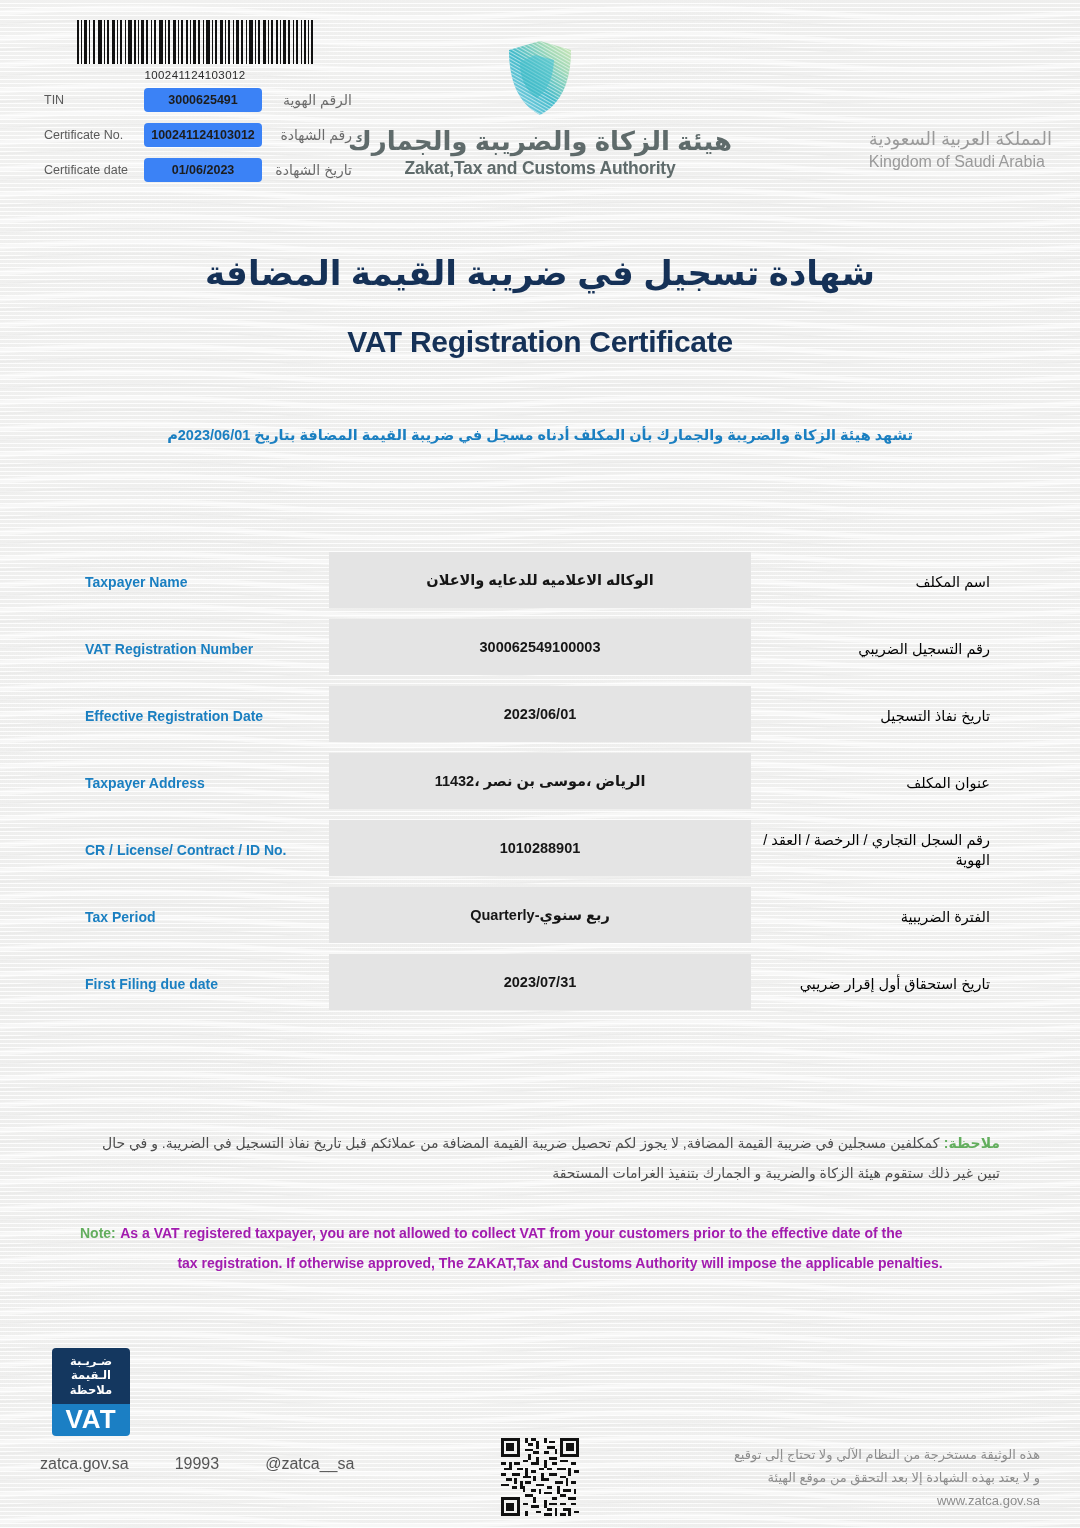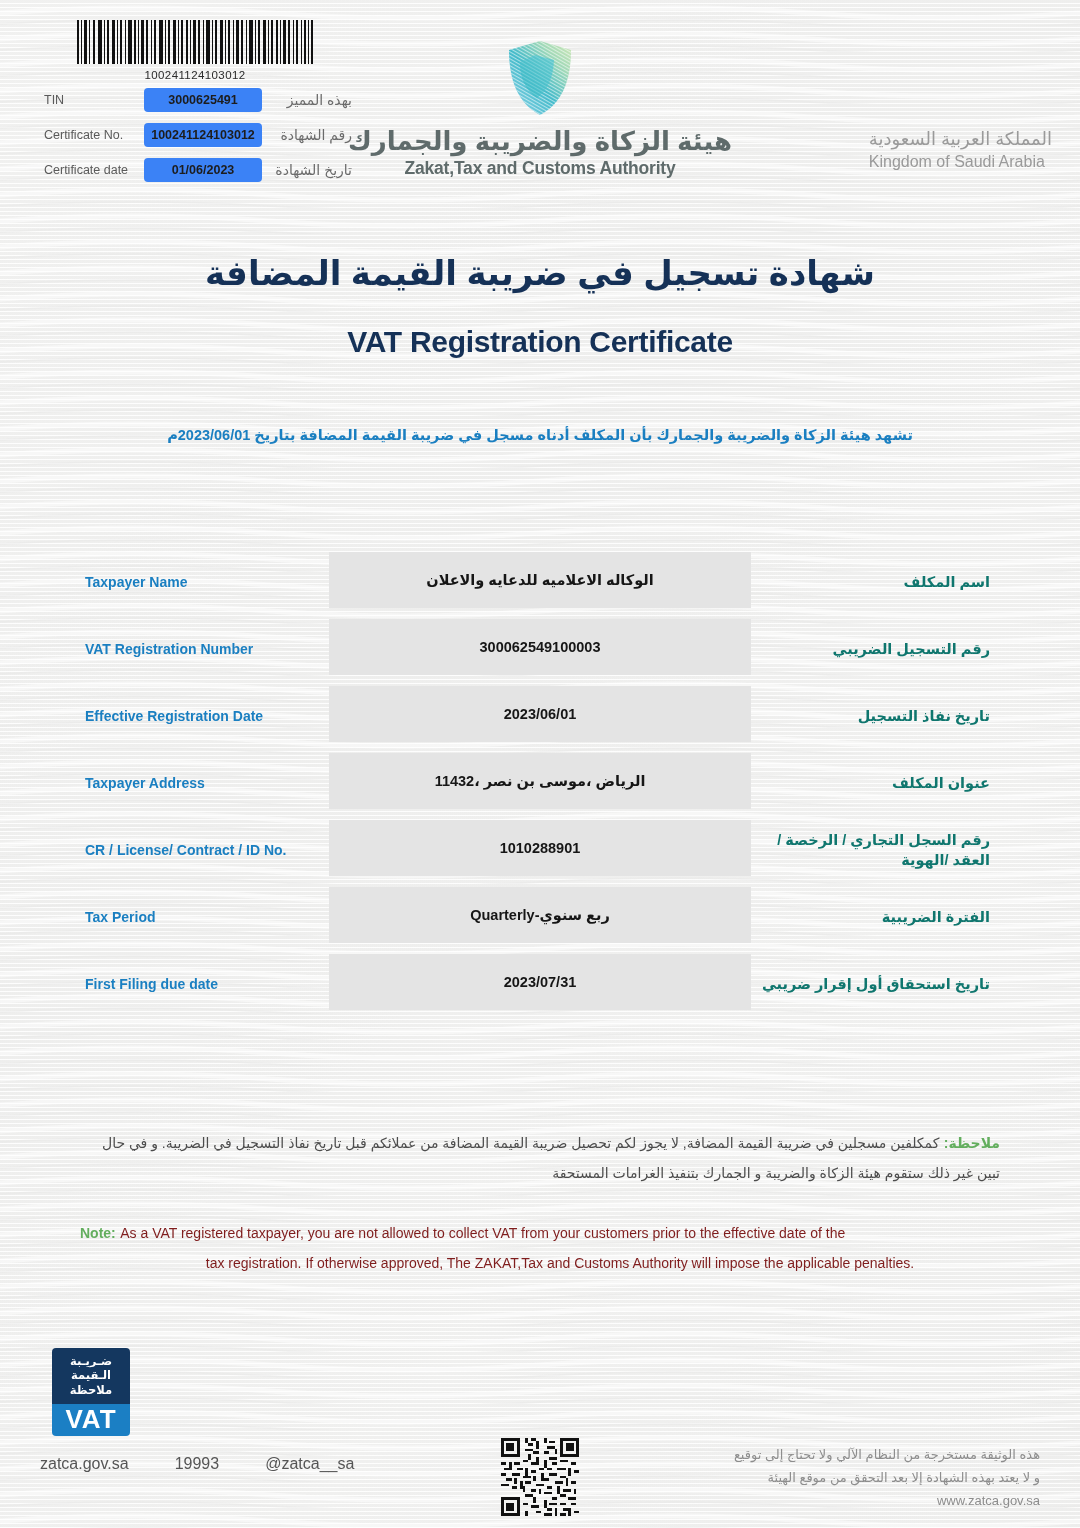--- a/index.html
+++ b/index.html
@@ -83,31 +83,31 @@
   }
   .valbox{
     position:absolute;left:329px;width:422px;top:4px;height:56px;
     background:#e4e4e4;display:flex;align-items:center;justify-content:center;
     text-align:center;
   }
   .valbox span{font-size:14.5px;font-weight:700;color:#161616;}
   .valbox span.ar{direction:rtl;font-size:14.5px;}
   .lbl-ar{
     position:absolute;right:90px;top:50%;transform:translateY(-50%);
-    font-size:14.5px;font-weight:700;color:#0f766e;direction:rtl;
+    font-size:14.5px;font-weight:400;color:#000000;direction:rtl;
     text-align:right;width:230px;line-height:1.4;margin-left:24px;
   }
 
   
   .note-ar{position:absolute;left:80px;right:80px;top:1128px;direction:rtl;text-align:right;}
   .note-ar .tag{color:#63ae5e;font-weight:700;font-size:14px;}
   .note-ar .body{color:#4c4c4c;font-size:14px;line-height:2.15;}
   .note-en{position:absolute;left:80px;right:80px;top:1218px;}
   .note-en .tag{color:#63ae5e;font-weight:700;font-size:14px;}
-  .note-en .body{color:#7f1d1d;font-size:14px;font-weight:400;line-height:2.15;}
+  .note-en .body{color:#a21caf;font-size:14px;font-weight:700;line-height:2.15;}
   .note-en .ln2{display:block;text-align:center;padding-left:40px;}
 
   
   .vat-logo{position:absolute;left:52px;top:1348px;width:78px;}
   .vat-top{
     background:#14375f;color:#fff;padding:6px 6px 7px;border-radius:4px 4px 0 0;
     text-align:center;direction:rtl;line-height:1.25;font-size:11.5px;font-weight:700;
   }
   .vat-bot{
     background:#1b7fc4;border-radius:0 0 4px 4px;text-align:center;
@@ -204,21 +204,21 @@
           <rect x="236" y="0" width="2" height="44"></rect>
       </g>
     </svg>
     <div class="barcode-num">100241124103012</div>
   </div>
 
   <div class="hdr-rows">
     <div class="hdr-row">
       <div class="hdr-en">TIN</div>
       <div class="hdr-box">3000625491</div>
-      <div class="hdr-ar">بهذه المميز</div>
+      <div class="hdr-ar">الرقم الهوية</div>
     </div>
     <div class="hdr-row">
       <div class="hdr-en">Certificate No.</div>
       <div class="hdr-box">100241124103012</div>
       <div class="hdr-ar">رقم الشهادة</div>
     </div>
     <div class="hdr-row">
       <div class="hdr-en">Certificate date</div>
       <div class="hdr-box">01/06/2023</div>
       <div class="hdr-ar">تاريخ الشهادة</div>

